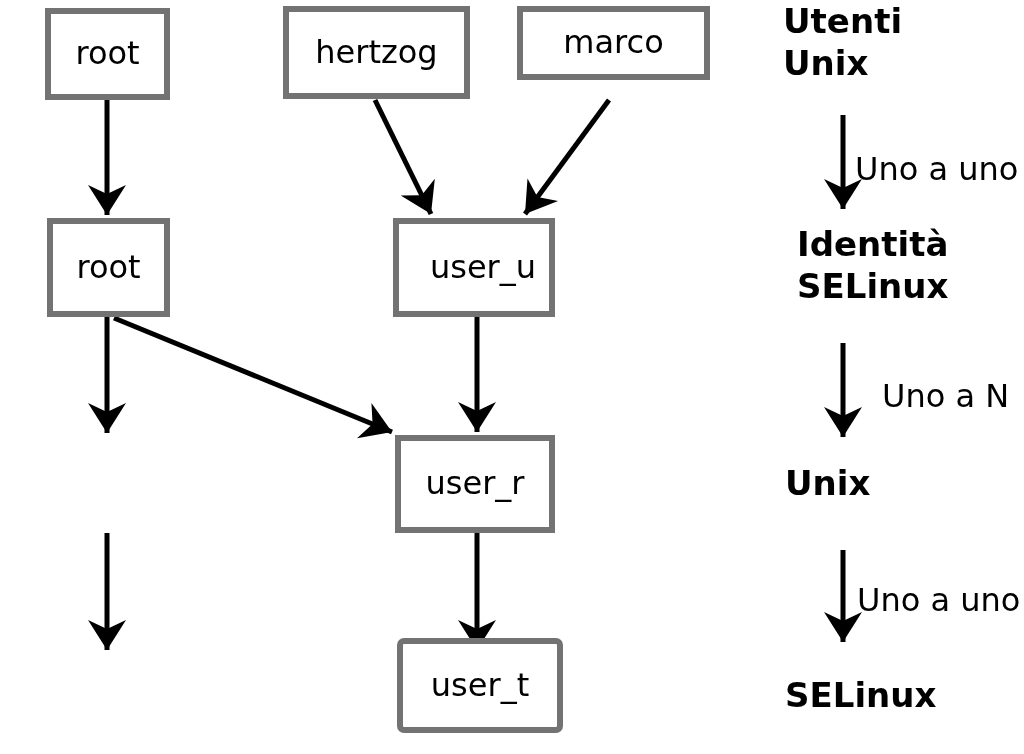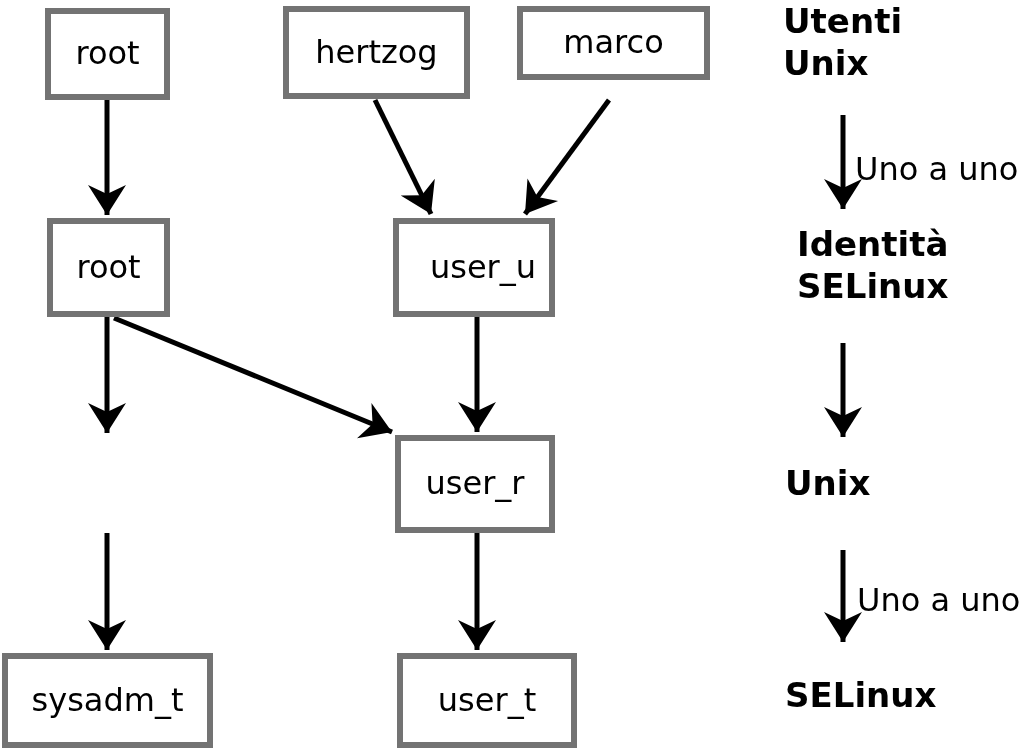--- a/index.html
+++ b/index.html
@@ -32,21 +32,21 @@
   }
   
   .pos-unix-root     { left: 45px;  top: 8px;   width: 125px; height: 92px; }
   .pos-unix-hertzog  { left: 283px; top: 6px;   width: 187px; height: 93px; }
   .pos-unix-marco    { left: 517px; top: 6px;   width: 193px; height: 74px; }
   .pos-sel-root      { left: 47px;  top: 218px; width: 123px; height: 99px; }
   .pos-sel-user-u    { left: 393px; top: 218px; width: 162px; height: 99px; padding-left: 18px; }
   .pos-role-sysadm-r { left: 3px;   top: 436px; width: 210px; height: 97px; }
   .pos-role-user-r   { left: 395px; top: 435px; width: 160px; height: 98px; }
   .pos-dom-sysadm-t  { left: 2px;   top: 653px; width: 211px; height: 95px; }
-  .pos-dom-user-t    { left: 397px; top: 653px; width: 180px; height: 95px; }
+  .pos-dom-user-t    { left: 397px; top: 638px; width: 166px; height: 95px; border-radius: 7px; }
 
   .legend-title {
     position: absolute;
     font-weight: bold;
     font-size: 34px;
     line-height: 42px;
     white-space: pre-line;
   }
   .pos-leg-utenti   { left: 783px; top: 0; }
   .pos-leg-identita { left: 777px; top: 223px; margin-left: 20px; }
@@ -88,26 +88,26 @@
       <line x1="843" y1="550" x2="843" y2="642" marker-end="url(#arrowhead)"></line>
     </g>
   </svg>
 
   <div class="node pos-unix-root">root</div>
   <div class="node pos-unix-hertzog">hertzog</div>
   <div class="node pos-unix-marco">marco</div>
   <div class="node pos-sel-root">root</div>
   <div class="node pos-sel-user-u">user_u</div>
   <div class="node pos-role-user-r">user_r</div>
-  <div class="node pos-dom-sysadm-t">sysadm_t</div>
   <div class="node pos-dom-user-t">user_t</div>
 
   <div class="legend-title pos-leg-utenti">Utenti
 Unix</div>
   <div class="legend-title pos-leg-identita">Identità
 SELinux</div>
   <div class="legend-title pos-leg-ruoli">Unix</div>
   <div class="legend-title pos-leg-dominio">SELinux</div>
 
   <div class="arrow-label pos-al-1">Uno a uno</div>
+  <div class="arrow-label pos-al-2">Uno a N</div>
   <div class="arrow-label pos-al-3">Uno a uno</div>
 
 </div>
 
 </body></html>

